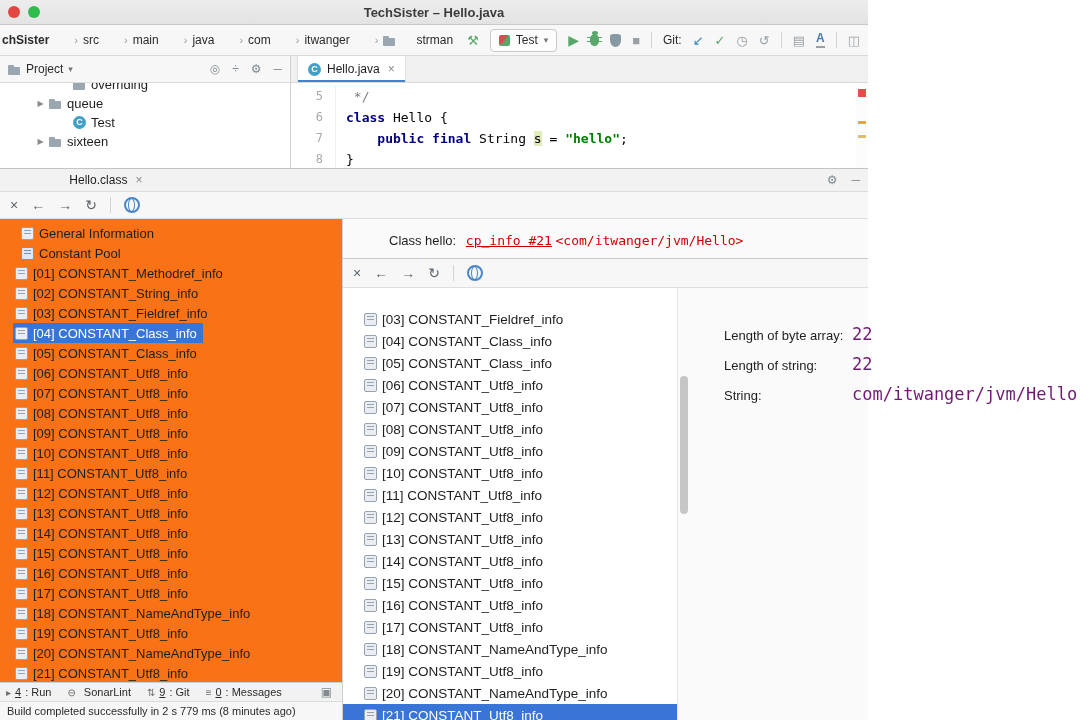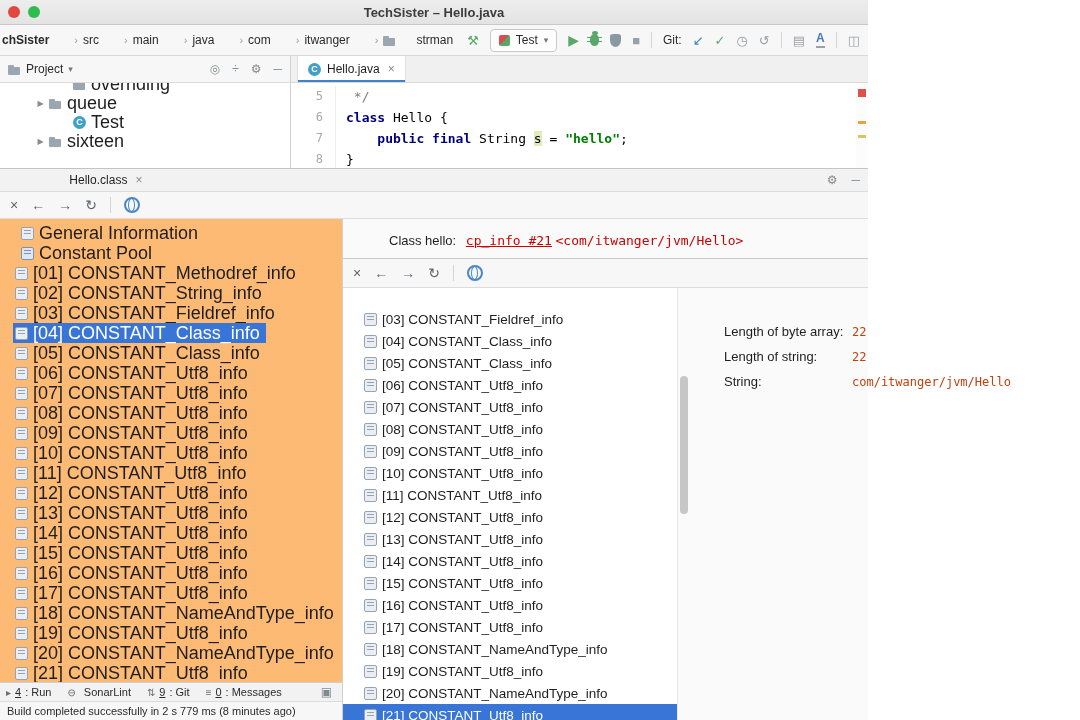--- a/index.html
+++ b/index.html
@@ -40,21 +40,21 @@
   .git-label{color:#2b2b2b;font-size:12px;}
 
   
   .upper{height:112px;flex:none;display:flex;min-height:0;border-bottom:1px solid #c4c4c4;}
   .project{width:290px;flex:none;border-right:1px solid #d0d0d0;display:flex;flex-direction:column;background:#fff;}
   .project-header{height:26px;flex:none;background:#f7f7f7;border-bottom:1px solid #dcdcdc;display:flex;align-items:center;padding:0 8px;gap:8px;}
   .ph-label{display:flex;align-items:center;gap:5px;font-size:12px;color:#2b2b2b;}
   .ph-icons{margin-left:auto;display:flex;gap:12px;color:#7f8b91;font-size:12px;}
   .chev{font-size:9px;color:#777;}
   .ptree{flex:1;overflow:hidden;padding-top:1px;background:#fff;}
-  .trow{height:19px;display:flex;align-items:center;white-space:nowrap;font-size:18px;color:#1e1e1e;cursor:default;}
+  .trow{height:19px;display:flex;align-items:center;white-space:nowrap;font-size:13px;color:#1e1e1e;cursor:default;}
   .ptree .trow.clipped{margin-top:-9px;}
   .ptree .trow.lvl2{padding-left:34px;}
   .ptree .trow.lvl3{padding-left:58px;}
   .arrow{width:13px;flex:none;font-size:8px;color:#8a8a8a;text-align:center;}
   .trow.ar-col .arrow::before{content:"▶";}
   .trow.ar-exp .arrow::before{content:"▼";}
   .sel-wrap{display:flex;align-items:center;gap:5px;height:100%;padding:0 6px 0 2px;}
   
   .ic{display:inline-block;width:13px;height:13px;flex:none;position:relative;vertical-align:middle;}
   .ic-doc{background:#eaeef3;border:1px solid #97a3b2;border-radius:2px;width:11px;height:11px;}
@@ -94,42 +94,42 @@
   .jtab{display:flex;align-items:center;gap:6px;padding:0 6px;color:#1e1e1e;cursor:default;height:100%;}
   .jtab-right{margin-left:auto;display:flex;gap:14px;color:#7f8b91;font-size:12px;}
   .jtoolbar,.ntoolbar{flex:none;background:#f7f7f7;border-bottom:1px solid #ddd;display:flex;align-items:center;gap:13px;padding:0 10px;color:#555;}
   .jtoolbar{height:26px;}
   .ntoolbar{height:28px;}
   .tico{font-size:14px;color:#5a646c;cursor:default;line-height:1;}
   .globe-icon{width:12px;height:12px;border:2px solid #4a86c8;border-radius:50%;display:inline-block;position:relative;}
   .globe-icon::before{content:"";position:absolute;left:50%;top:-1px;bottom:-1px;width:5px;margin-left:-3.5px;border:1px solid #4a86c8;border-radius:50%;}
   .jbody{flex:1;display:flex;min-height:0;}
   .jleft{width:342px;flex:none;display:flex;flex-direction:column;border-right:1px solid #cfcfcf;min-height:0;}
-  .jtree{flex:1;overflow:hidden;background:#fdba74;padding-top:4px;}
+  .jtree{flex:1;overflow:hidden;background:#f97316;padding-top:4px;}
   .jtree .trow{height:20px;}
   .jtree .trow.lvl0{padding-left:6px;}
   .jtree .trow.lvl1{}
   .jtree .trow.selected .sel-wrap{background:#3875d6;color:#fff;}
 
   .jright{flex:1;display:flex;flex-direction:column;background:#fafafa;min-width:0;min-height:0;}
   .classname-row{flex:none;padding:14px 0 10px 46px;font-size:13px;color:#1e1e1e;}
   .cn-link{color:#cc0000;text-decoration:underline;font-family:"DejaVu Sans Mono",monospace;margin-left:6px;cursor:pointer;}
   .cn-value{color:#cc0000;font-family:"DejaVu Sans Mono",monospace;margin-left:0;}
   .nwindow{flex:1;border-top:1px solid #c9c9c9;display:flex;flex-direction:column;min-height:0;background:#fff;}
   .nbody{flex:1;display:flex;min-height:0;}
   .ntree{width:334px;flex:none;overflow:hidden;background:#fff;padding-top:20px;}
   .ntree .trow{height:22px;font-size:13.5px;padding-left:6px;}
   .ntree .trow.selected{background:#3875d6;}
   .ntree .trow.selected .lbl{color:#fff;}
   .nscroll{width:12px;flex:none;background:#fafafa;border-left:1px solid #e8e8e8;position:relative;}
   .nthumb{position:absolute;left:2px;top:88px;width:8px;height:138px;background:#c6c6c6;border-radius:4px;}
   .ndetail{flex:1;background:#fafafa;padding:36px 0 0 34px;min-width:0;}
   .drow{display:flex;margin-bottom:10px;font-size:13px;align-items:baseline;}
   .dlabel{width:128px;flex:none;color:#1e1e1e;white-space:nowrap;}
-  .dvalue{font-family:"DejaVu Sans Mono",monospace;color:#c2410c;font-size:12px;white-space:nowrap;}
+  .dvalue{font-family:"DejaVu Sans Mono",monospace;color:#701a75;font-size:17px;white-space:nowrap;}
 
   
   .status-tabs{height:18px;flex:none;border-top:1px solid #cfcfcf;background:#f2f2f2;display:flex;align-items:center;padding:0 6px;font-size:11px;color:#2b2b2b;}
   .stbtns{display:flex;gap:16px;flex:1;}
   .stbtn{display:flex;align-items:center;gap:4px;cursor:default;}
   .stbtn .g{color:#6e6e6e;font-size:10px;}
   .stbtn .mn{text-decoration:underline;}
   .event-ico{color:#7f8b91;font-size:12px;margin-right:4px;}
   .status-msg{height:18px;flex:none;border-top:1px solid #dcdcdc;background:#f7f7f7;display:flex;align-items:center;padding:0 7px;font-size:11px;color:#2b2b2b;white-space:nowrap;overflow:hidden;}
   .lbl{overflow:hidden;}

